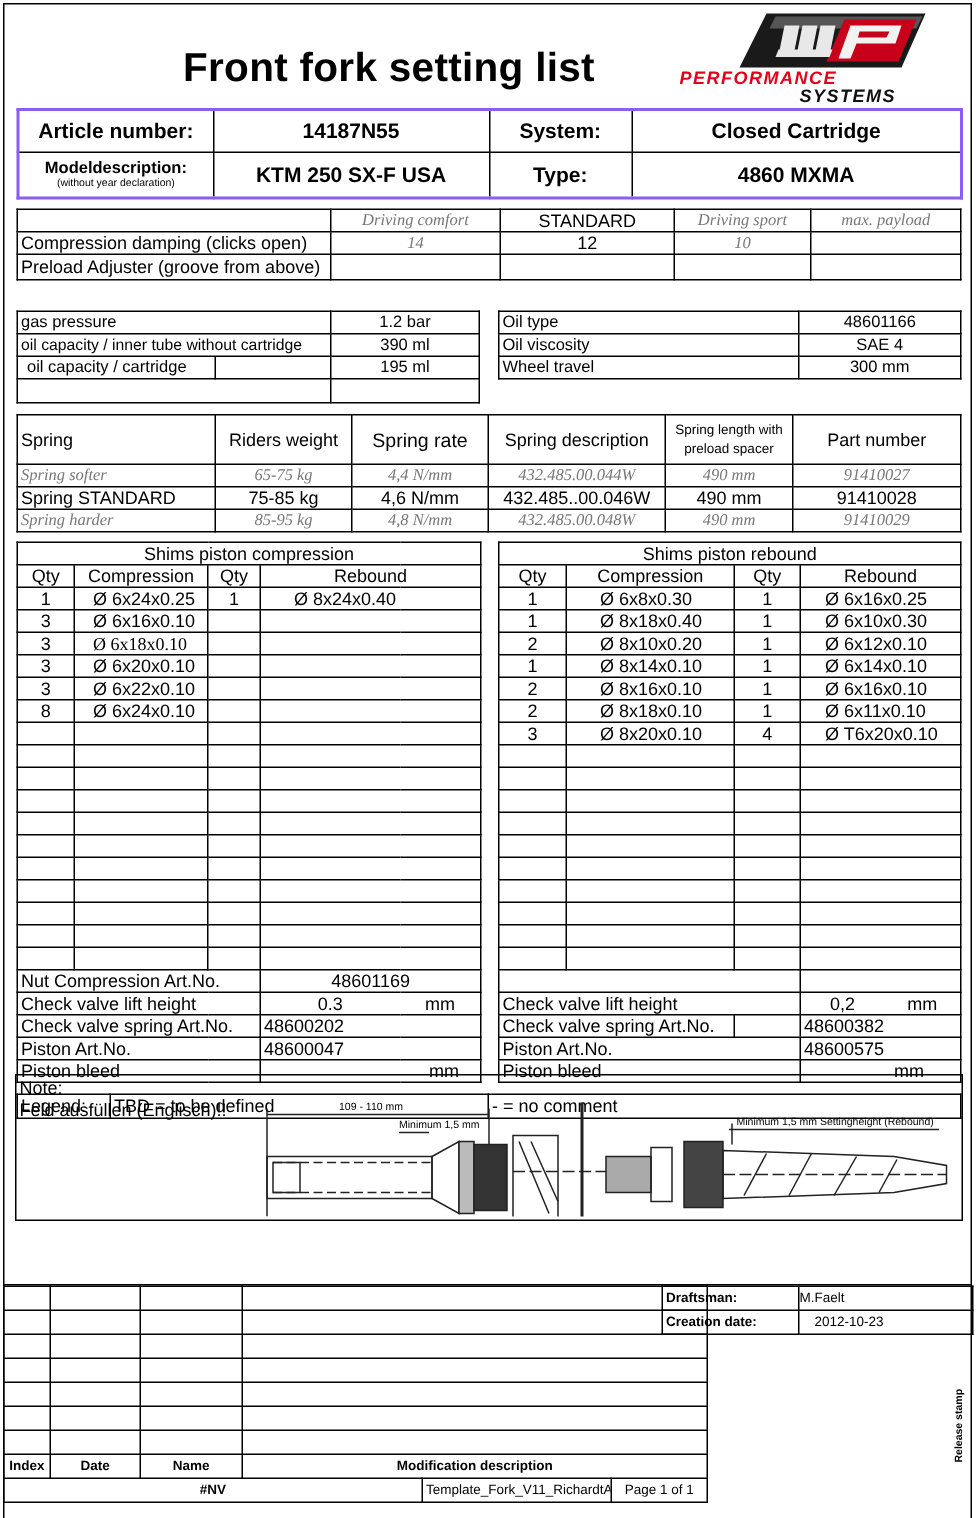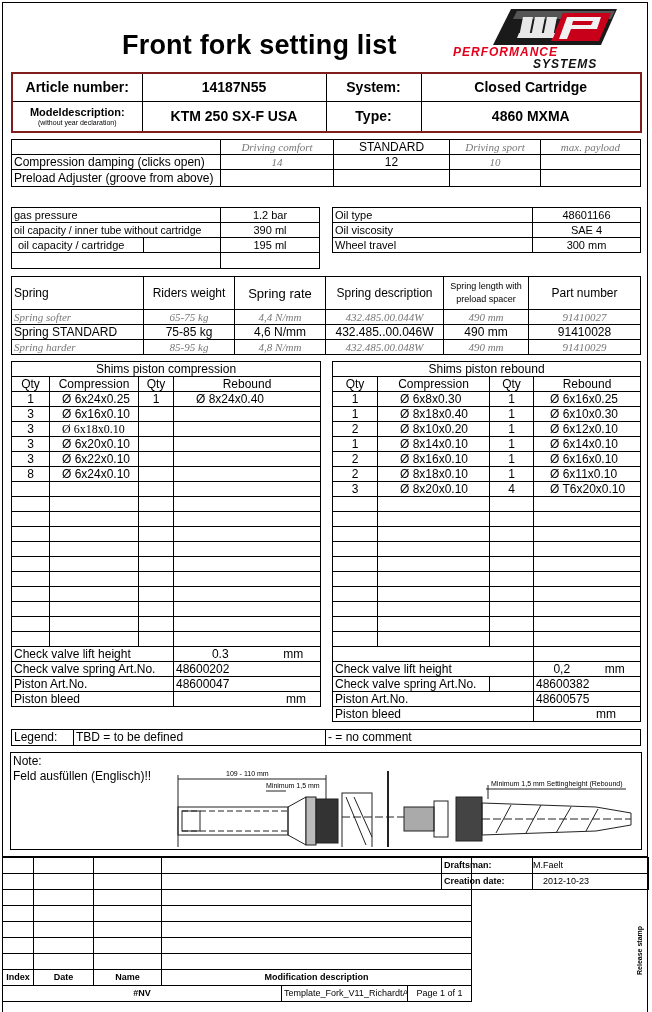--- a/index.html
+++ b/index.html
@@ -8,23 +8,23 @@
   .abs{position:absolute;}
   table{border-collapse:collapse;position:absolute;table-layout:fixed;}
   td{border:1px solid #000;padding:0 2px;height:14px;line-height:13px;white-space:nowrap;overflow:hidden;font-size:11px;}
   .c{text-align:center;}
   .r{text-align:right;}
   .grey{color:#777;font-style:italic;font-family:Liberation Serif, serif;}
   .title{position:absolute;left:122px;top:30px;font-size:27px;font-weight:bold;letter-spacing:0.2px;}
   .hdr td{font-size:14px;font-weight:bold;height:27px;line-height:27px;border-width:1px;}
   .hdr td.small{font-size:11px;line-height:12px;}
   .hdr td.small span{display:block;font-size:7px;font-weight:normal;line-height:9px;}
-  .hdr{border:2px solid #7f1d1d;}
+  .hdr{border:2px solid #8b5cf6;}
   .tail td{font-size:9px;font-weight:bold;height:15px;line-height:15px;}
-  .note-box{position:absolute;left:10px;top:752px;width:630px;height:96px;border:1px solid #000;}
+  .note-box{position:absolute;left:10px;top:716px;width:630px;height:96px;border:1px solid #000;}
   .logo{position:absolute;left:451px;top:5px;width:170px;height:65px;}
   .rs{position:absolute;left:628px;top:925px;transform:rotate(-90deg);transform-origin:left top;font-size:7px;font-weight:bold;white-space:nowrap;}
 </style>
 </head>
 <body>
 
 <div class="frame"></div>
 
 <div class="title">Front fork setting list</div>
 
@@ -308,20 +308,24 @@
         <td class="" colspan="2" style="font-size: 12px; padding-left: 22px;"></td>
       </tr>
       <tr>
         <td class="c" style="font-size: 12px;"></td>
         <td class="" style="font-size: 12px; padding-left: 12px;"></td>
         <td class="c" style="font-size: 12px;"></td>
         <td class="" colspan="2" style="font-size: 12px; padding-left: 22px;"></td>
       </tr>
     </tbody>
   <tbody>
+      <tr>
+        <td colspan="3" style="font-size:12px">Nut Compression Art.No.</td>
+        <td colspan="2" class="c" style="font-size:12px">48601169</td>
+      </tr>
   <tr>
         <td colspan="3" style="font-size:12px">Check valve lift height</td>
         <td class="c" style="font-size:12px;border-right:none">0.3</td>
         <td class="c" style="font-size:12px;border-left:none">mm</td>
       </tr>
   <tr>
         <td colspan="3" style="font-size:12px">Check valve spring Art.No.</td>
         <td colspan="2" style="font-size:12px">48600202</td>
       </tr>
   <tr>

